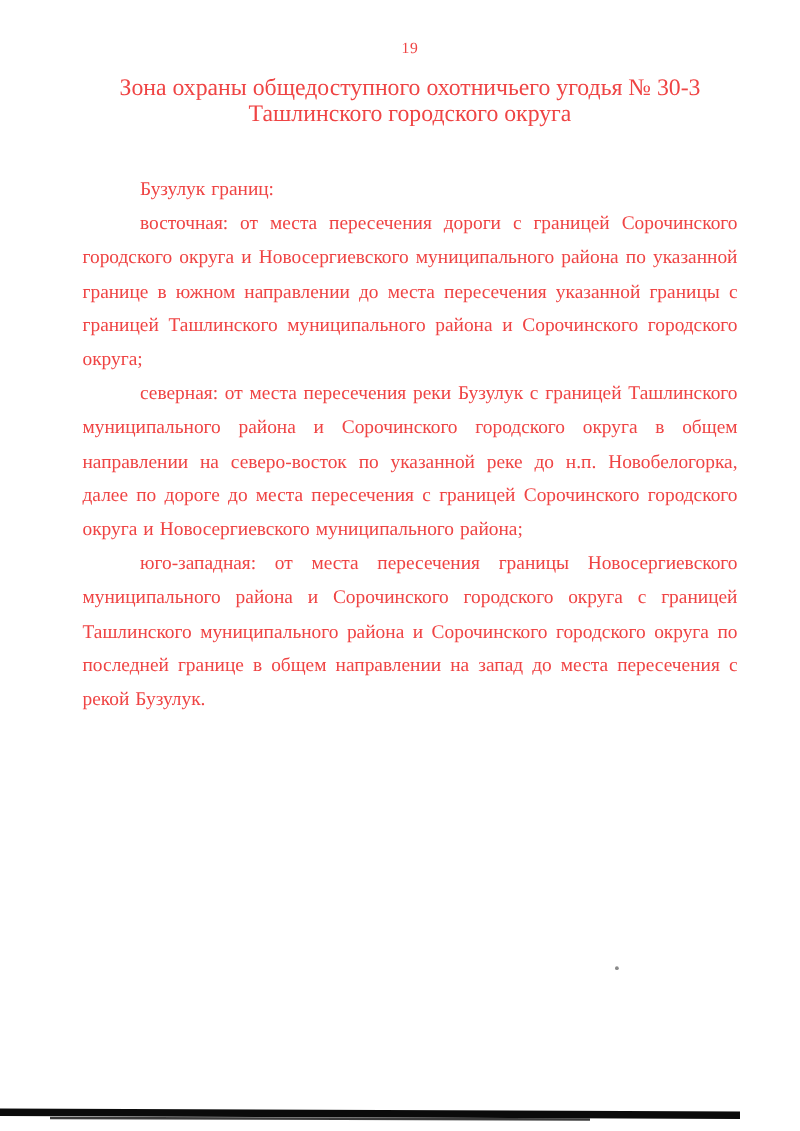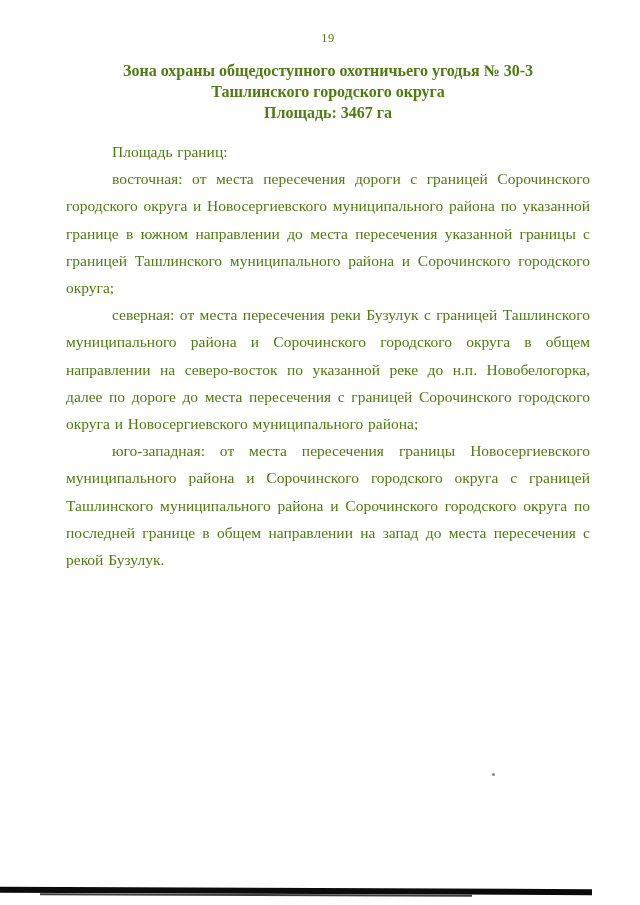--- a/index.html
+++ b/index.html
@@ -6,41 +6,41 @@
     margin: 0;
     padding: 0;
     background: #ffffff;
   }
   .page {
     position: relative;
     width: 592px;
     height: 905px;
     background: #ffffff;
     font-family: "Liberation Serif", "DejaVu Serif", serif;
-    color: #4d7c0f;
+    color: #ef4444;
     overflow: hidden;
     box-sizing: border-box;
   }
   .page-number {
     position: absolute;
     top: 31px;
     left: 66px;
     width: 524px;
     text-align: center;
     font-size: 12.5px;
     letter-spacing: 0.5px;
   }
   .doc-title {
     position: absolute;
     top: 60px;
     left: 66px;
     width: 524px;
     text-align: center;
-    font-weight: bold;
-    font-size: 16px;
+    font-weight: normal;
+    font-size: 19px;
     line-height: 21px;
   }
   .doc-title div { margin: 0; }
   .doc-body {
     position: absolute;
     top: 138px;
     left: 66px;
     width: 524px;
     font-size: 15.5px;
     line-height: 27.2px;
@@ -82,25 +82,24 @@
 </head>
 <body>
 
 <div class="page">
 
   <div class="page-number">19</div>
 
   <div class="doc-title">
     <div>Зона охраны общедоступного охотничьего угодья № 30-3</div>
     <div>Ташлинского городского округа</div>
-    <div>Площадь: 3467 га</div>
   </div>
 
   <div class="doc-body">
-    <p>Площадь границ:</p>
+    <p>Бузулук границ:</p>
     <p>восточная: от места пересечения дороги с границей Сорочинского городского округа и Новосергиевского муниципального района по указанной границе в южном направлении до места пересечения указанной границы с границей Ташлинского муниципального района и Сорочинского городского округа;</p>
     <p>северная: от места пересечения реки Бузулук с границей Ташлинского муниципального района и Сорочинского городского округа в общем направлении на северо-восток по указанной реке до н.п. Новобелогорка, далее по дороге до места пересечения с границей Сорочинского городского округа и Новосергиевского муниципального района;</p>
     <p>юго-западная: от места пересечения границы Новосергиевского муниципального района и Сорочинского городского округа с границей Ташлинского муниципального района и Сорочинского городского округа по последней границе в общем направлении на запад до места пересечения с рекой Бузулук.</p>
   </div>
 
   <div class="speck"></div>
 
   <div class="scan-line"></div>
   <div class="scan-line-shadow"></div>
 

